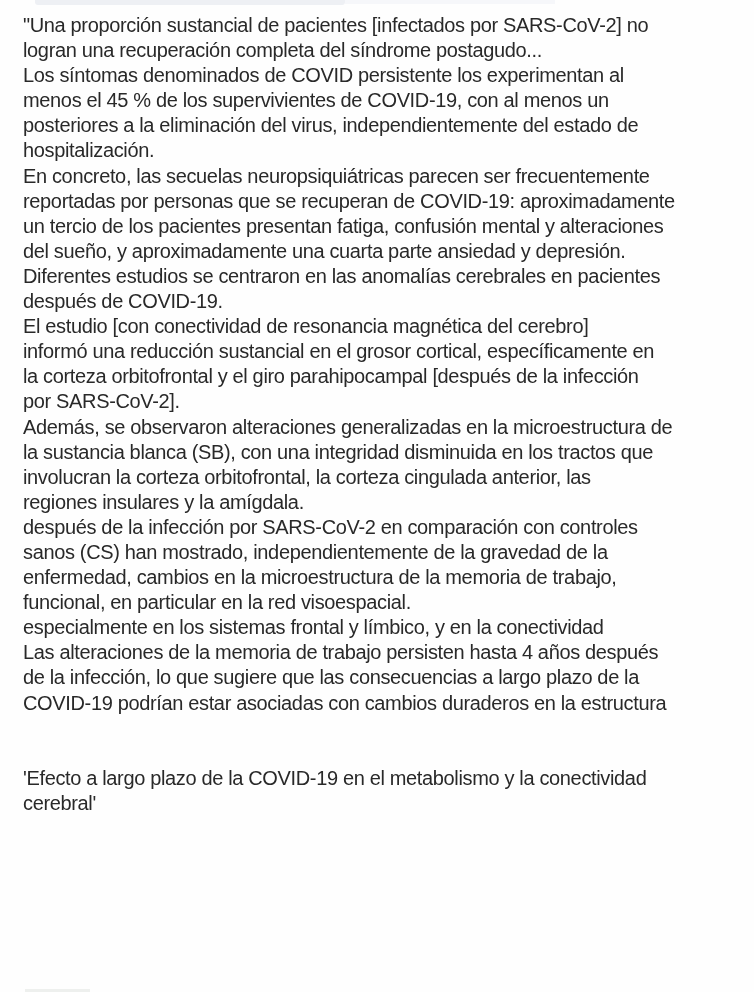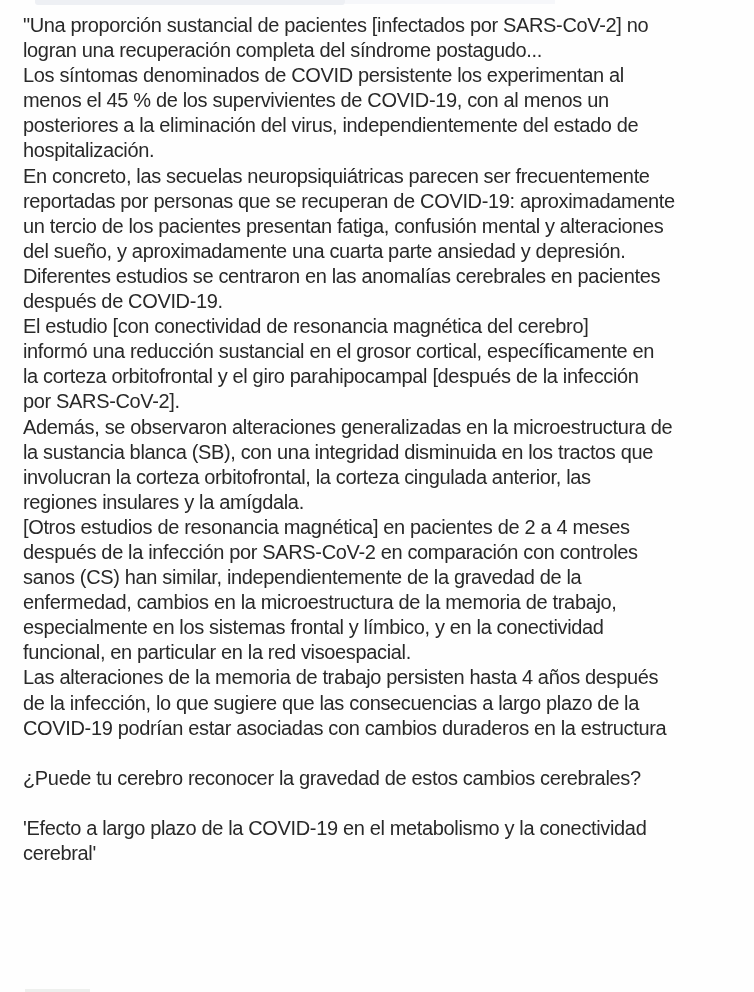--- a/index.html
+++ b/index.html
@@ -84,29 +84,27 @@
       <div class="line">Diferentes estudios se centraron en las anomalías cerebrales en pacientes</div>
       <div class="line">después de COVID-19.</div>
       <div class="line">El estudio [con conectividad de resonancia magnética del cerebro]</div>
       <div class="line">informó una reducción sustancial en el grosor cortical, específicamente en</div>
       <div class="line">la corteza orbitofrontal y el giro parahipocampal [después de la infección</div>
       <div class="line">por SARS-CoV-2].</div>
       <div class="line">Además, se observaron alteraciones generalizadas en la microestructura de</div>
       <div class="line">la sustancia blanca (SB), con una integridad disminuida en los tractos que</div>
       <div class="line">involucran la corteza orbitofrontal, la corteza cingulada anterior, las</div>
       <div class="line">regiones insulares y la amígdala.</div>
-      <div class="line">[Otros estudios de resonancia magnética] en pacientes de 2 a 4 meses</div>
       <div class="line">después de la infección por SARS-CoV-2 en comparación con controles</div>
-      <div class="line">sanos (CS) han similar, independientemente de la gravedad de la</div>
+      <div class="line">sanos (CS) han mostrado, independientemente de la gravedad de la</div>
       <div class="line">enfermedad, cambios en la microestructura de la memoria de trabajo,</div>
+      <div class="line">funcional, en particular en la red visoespacial.</div>
       <div class="line">especialmente en los sistemas frontal y límbico, y en la conectividad</div>
-      <div class="line">funcional, en particular en la red visoespacial.</div>
       <div class="line">Las alteraciones de la memoria de trabajo persisten hasta 4 años después</div>
       <div class="line">de la infección, lo que sugiere que las consecuencias a largo plazo de la</div>
       <div class="line">COVID-19 podrían estar asociadas con cambios duraderos en la estructura</div>
       <div class="line">&nbsp;</div>
-      <div class="line">¿Puede tu cerebro reconocer la gravedad de estos cambios cerebrales?</div>
       <div class="line">&nbsp;</div>
       <div class="line">'Efecto a largo plazo de la COVID-19 en el metabolismo y la conectividad</div>
       <div class="line">cerebral'</div>
     </div>
   <div class="bottom-fragment"></div>
 </div>
 
 </body></html>

